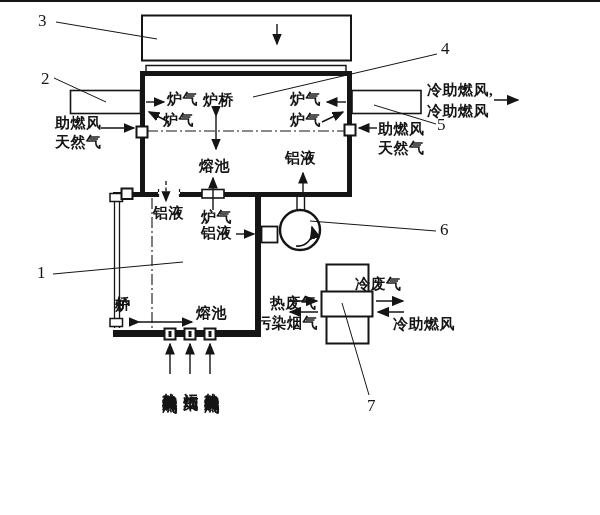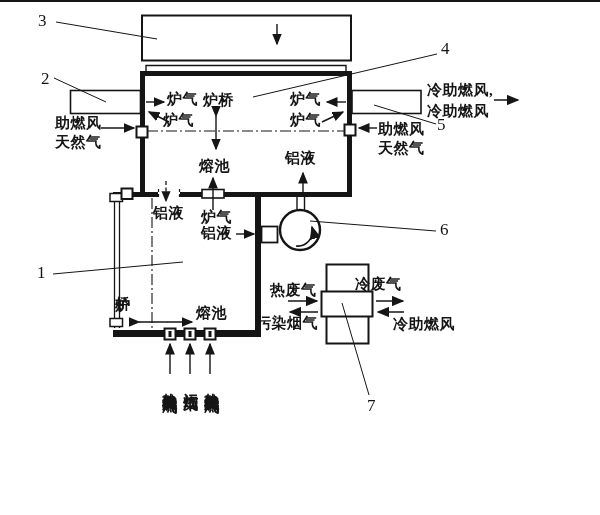--- a/index.html
+++ b/index.html
@@ -126,21 +126,21 @@
 
   <span class="lbl" style="left:427px;top:83px">冷助燃风,</span>
   <span class="lbl" style="left:427px;top:104px">冷助燃风</span>
 
   <span class="lbl" style="left:153px;top:206px">铝液</span>
   <span class="lbl" style="left:201px;top:210px">炉气</span>
   <span class="lbl" style="left:201px;top:226px">铝液</span>
   <span class="lbl vlbl" style="left:114px;top:283px;height:40px">炉桥</span>
   <span class="lbl" style="left:196px;top:306px">熔池</span>
 
-  <span class="lbl" style="left:270px;top:283px">热废气</span>
+  <span class="lbl" style="left:270px;top:296px">热废气</span>
   <span class="lbl" style="left:355px;top:277px">冷废气</span>
   <span class="lbl" style="left:256px;top:316px">污染烟气</span>
   <span class="lbl" style="left:393px;top:317px">冷助燃风</span>
 
   <span class="lbl vlbl" style="left:161px;top:381px;height:112px">热助燃风天燃气</span>
   <span class="lbl vlbl" style="left:182px;top:381px;height:112px">污染烟气</span>
   <span class="lbl vlbl" style="left:203px;top:381px;height:112px">热助燃风天燃气</span>
 
 </div>
 

